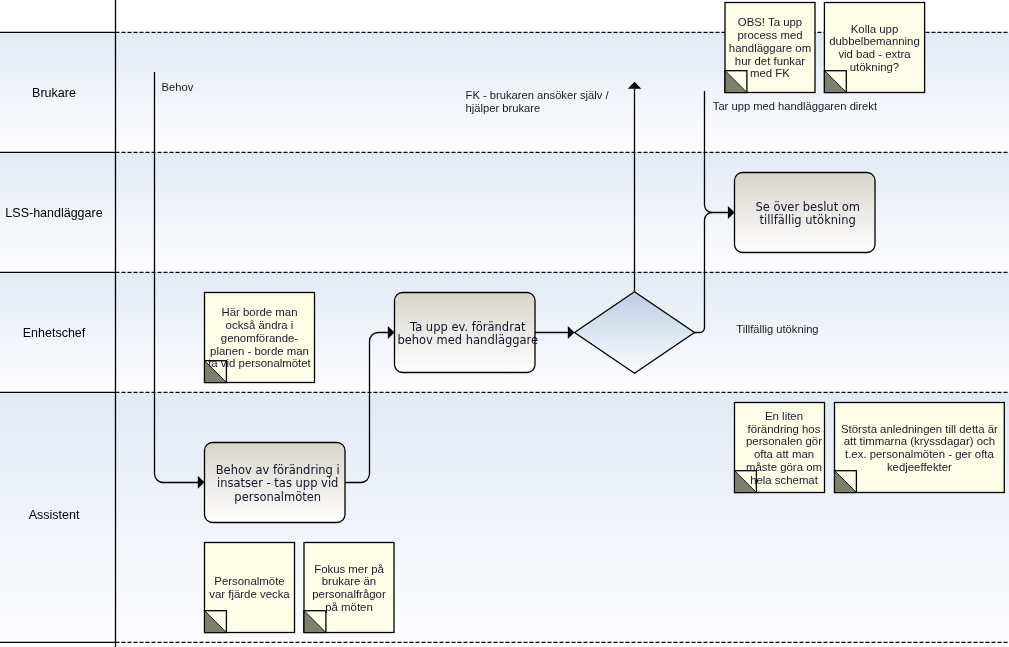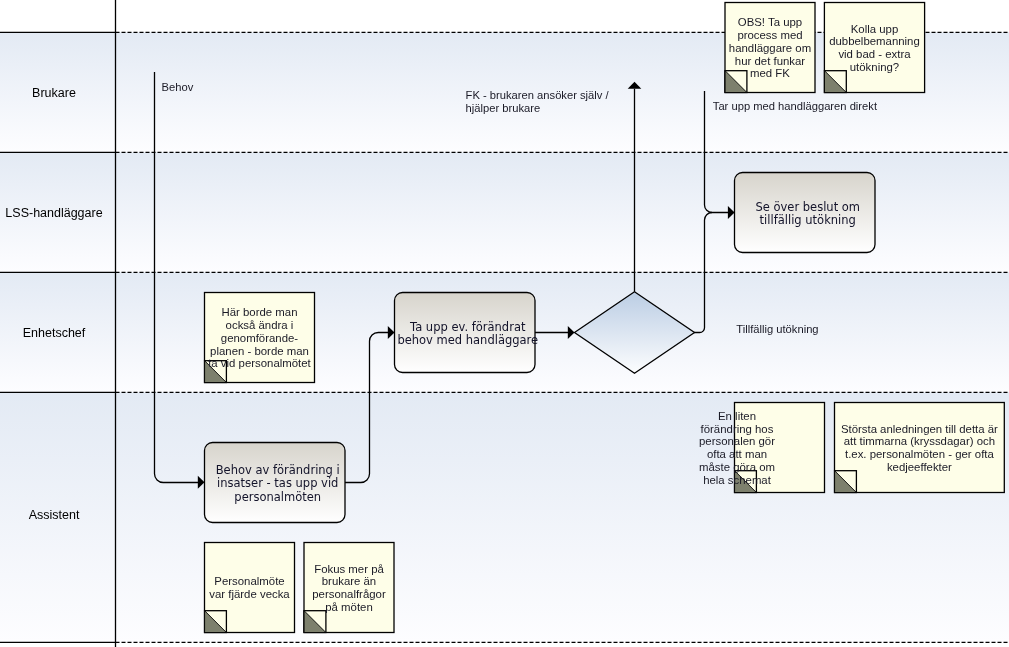--- a/index.html
+++ b/index.html
@@ -130,21 +130,21 @@
 <div class="lane-label" style="left:0;top:272.5px;width:108px;height:120px">Enhetschef</div>
 <div class="lane-label" style="left:0;top:392.5px;width:108px;height:244px">Assistent</div>
 
 <div class="nodebox" style="left:204.5px;top:444.3px;width:140.5px;height:80px">Behov av förändring i<br>insatser - tas upp vid<br>personalmöten</div>
 <div class="nodebox" style="left:394.5px;top:294.3px;width:140.5px;height:80px">Ta upp ev. förändrat<br>behov med handläggare</div>
 <div class="nodebox" style="left:734.5px;top:174.3px;width:140.5px;height:80px">Se över beslut om<br>tillfällig utökning</div>
 
 <div class="note" style="left:725px;top:3.2px;width:90px;height:90px">OBS! Ta upp<br>process med<br>handläggare om<br>hur det funkar<br>med FK</div>
 <div class="note" style="left:824.4px;top:3.2px;width:100.2px;height:90px">Kolla upp<br>dubbelbemanning<br>vid bad - extra<br>utökning?</div>
 <div class="note" style="left:204.5px;top:293.2px;width:110px;height:90px">Här borde man<br>också ändra i<br>genomförande-<br>planen - borde man<br>ta vid personalmötet</div>
-<div class="note" style="left:692px;top:403.2px;width:90px;height:90px">En liten<br>förändring hos<br>personalen gör<br>ofta att man<br>måste göra om<br>hela schemat</div>
+<div class="note" style="left:739px;top:403.2px;width:90px;height:90px">En liten<br>förändring hos<br>personalen gör<br>ofta att man<br>måste göra om<br>hela schemat</div>
 <div class="note" style="left:834.5px;top:403.2px;width:169.8px;height:90px">Största anledningen till detta är<br>att timmarna (kryssdagar) och<br>t.ex. personalmöten - ger ofta<br>kedjeeffekter</div>
 <div class="note" style="left:204.5px;top:543.2px;width:90px;height:90px">Personalmöte<br>var fjärde vecka</div>
 <div class="note" style="left:304px;top:543.2px;width:90px;height:90px">Fokus mer på<br>brukare än<br>personalfrågor<br>på möten</div>
 
 <div class="anno" style="left:161.6px;top:80.5px">Behov</div>
 <div class="anno" style="left:465.6px;top:88.9px">FK - brukaren ansöker själv /<br>hjälper brukare</div>
 <div class="anno" style="left:712.8px;top:99.8px">Tar upp med handläggaren direkt</div>
 <div class="anno" style="left:736.3px;top:323.2px">Tillfällig utökning</div>
 
 </div>

